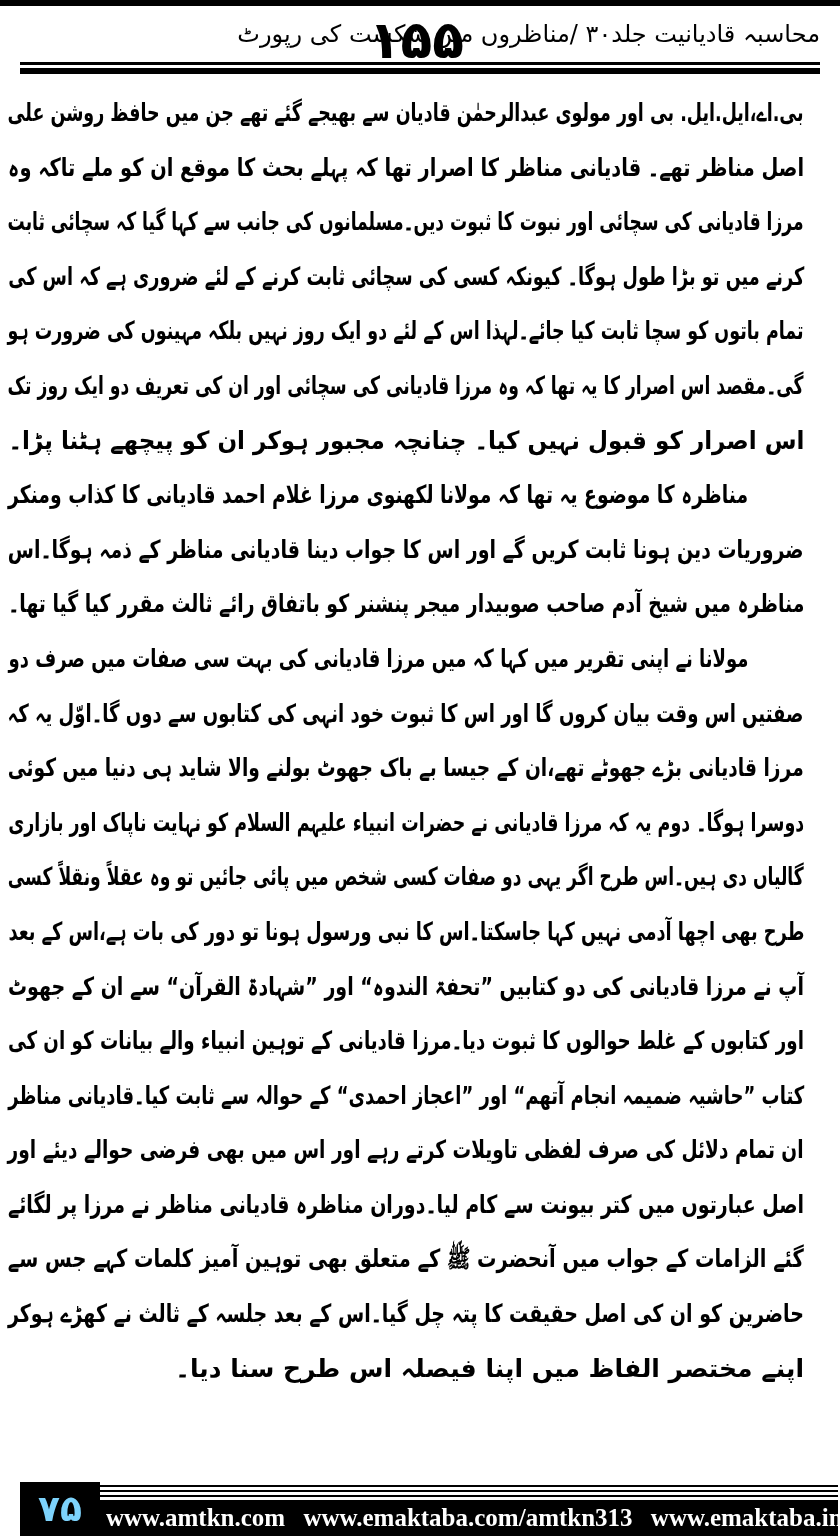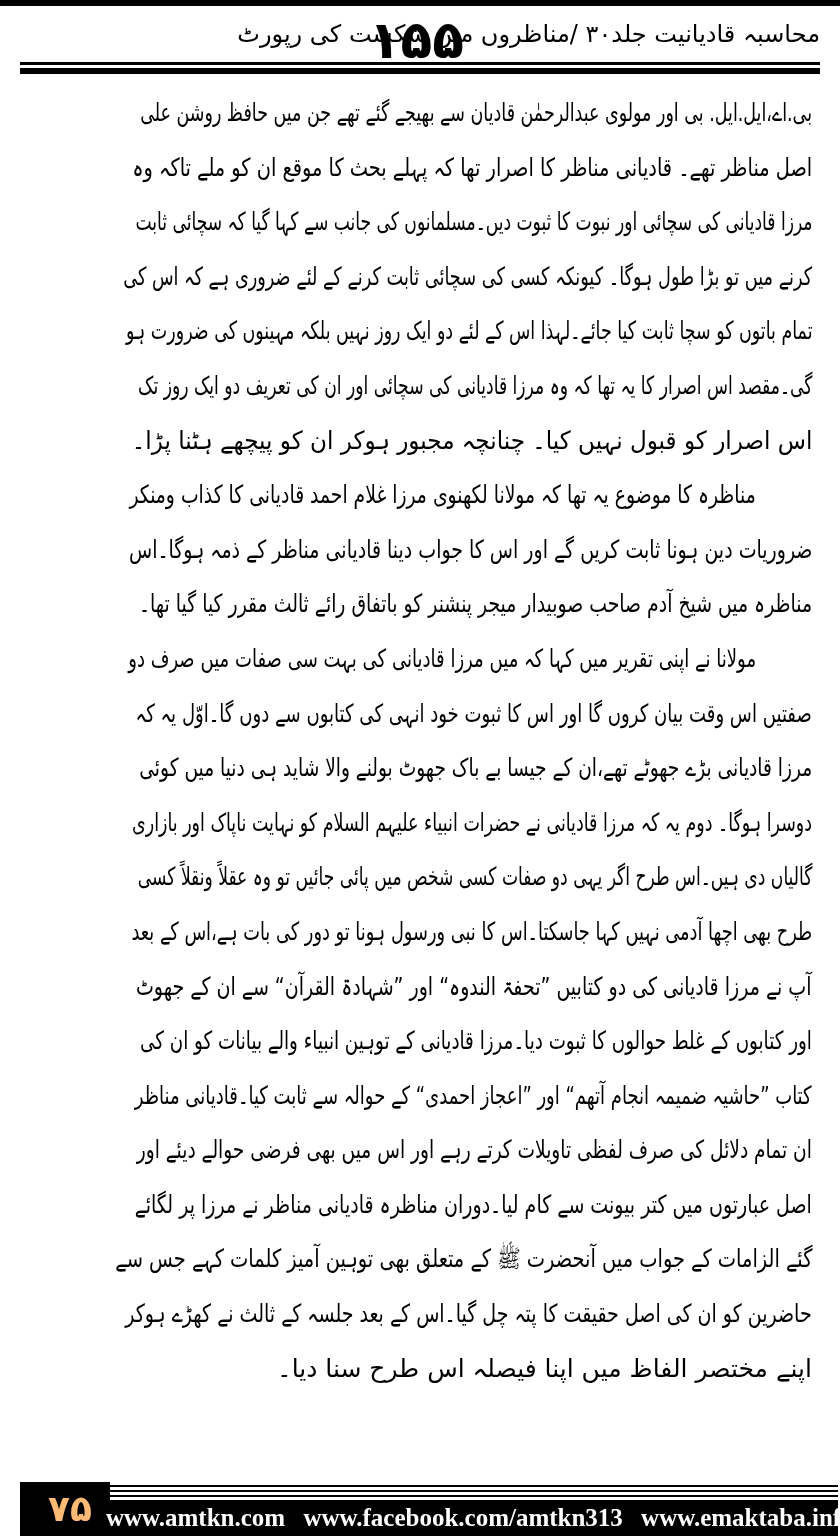--- a/index.html
+++ b/index.html
@@ -21,36 +21,35 @@
   }
   .title-ur{
     position:absolute;right:20px;top:12px;width:370px;
     font-size:24px;font-weight:normal;direction:rtl;text-align:left;
     white-space:nowrap;
   }
   .rule-thin{position:absolute;top:62px;left:20px;width:800px;height:3px;background:#000;}
   .rule-thick{position:absolute;top:68px;left:20px;width:800px;height:6px;background:#000;}
   
   .page-text{
-    position:absolute;top:86px;left:16px;width:796px;height:1366px;
-    direction:rtl;font-weight:normal;
+    position:absolute;top:86px;left:8px;width:796px;height:1366px;
+    direction:rtl;font-weight:bold;
   }
   .line{
     height:54.6px;line-height:54.6px;font-size:25px;
     text-align:right;white-space:nowrap;overflow:visible;
   }
   .line .ltxt{display:inline-block;transform-origin:right center;}
   .line.indent{padding-right:56px;}
   
   .footer{position:absolute;left:0;top:1482px;width:840px;height:56px;}
   .badge{
     position:absolute;left:20px;top:0;width:80px;height:54px;background:#000;
-    color:#fdba74;text-align:center;line-height:54px;font-size:36px;font-weight:bold;
+    color:#7dd3fc;text-align:center;line-height:54px;font-size:36px;font-weight:bold;
     direction:rtl;
-    padding-left:10px;
   }
   .flines{position:absolute;left:100px;right:2px;top:3px;}
   .fline{height:2px;background:#000;margin-bottom:3px;}
   .fbar{
     position:absolute;left:100px;right:2px;top:18px;height:36px;background:#000;
     color:#fff;text-align:center;line-height:36px;
     font-family:"Liberation Serif","DejaVu Serif",serif;
     font-weight:bold;font-size:25px;direction:ltr;white-space:nowrap;
   }
   .fbar span{padding:0 6px;}
@@ -102,16 +101,16 @@
 
 <div class="footer">
   <div class="badge">۷۵</div>
   <div class="flines">
     <div class="fline"></div>
     <div class="fline"></div>
     <div class="fline"></div>
   </div>
   <div class="fbar">
     <span>www.amtkn.com</span>
-    <span>www.facebook.com/amtkn313</span>
+    <span>www.emaktaba.com/amtkn313</span>
     <span>www.emaktaba.info</span>
   </div>
 </div>
 
 </body></html>

